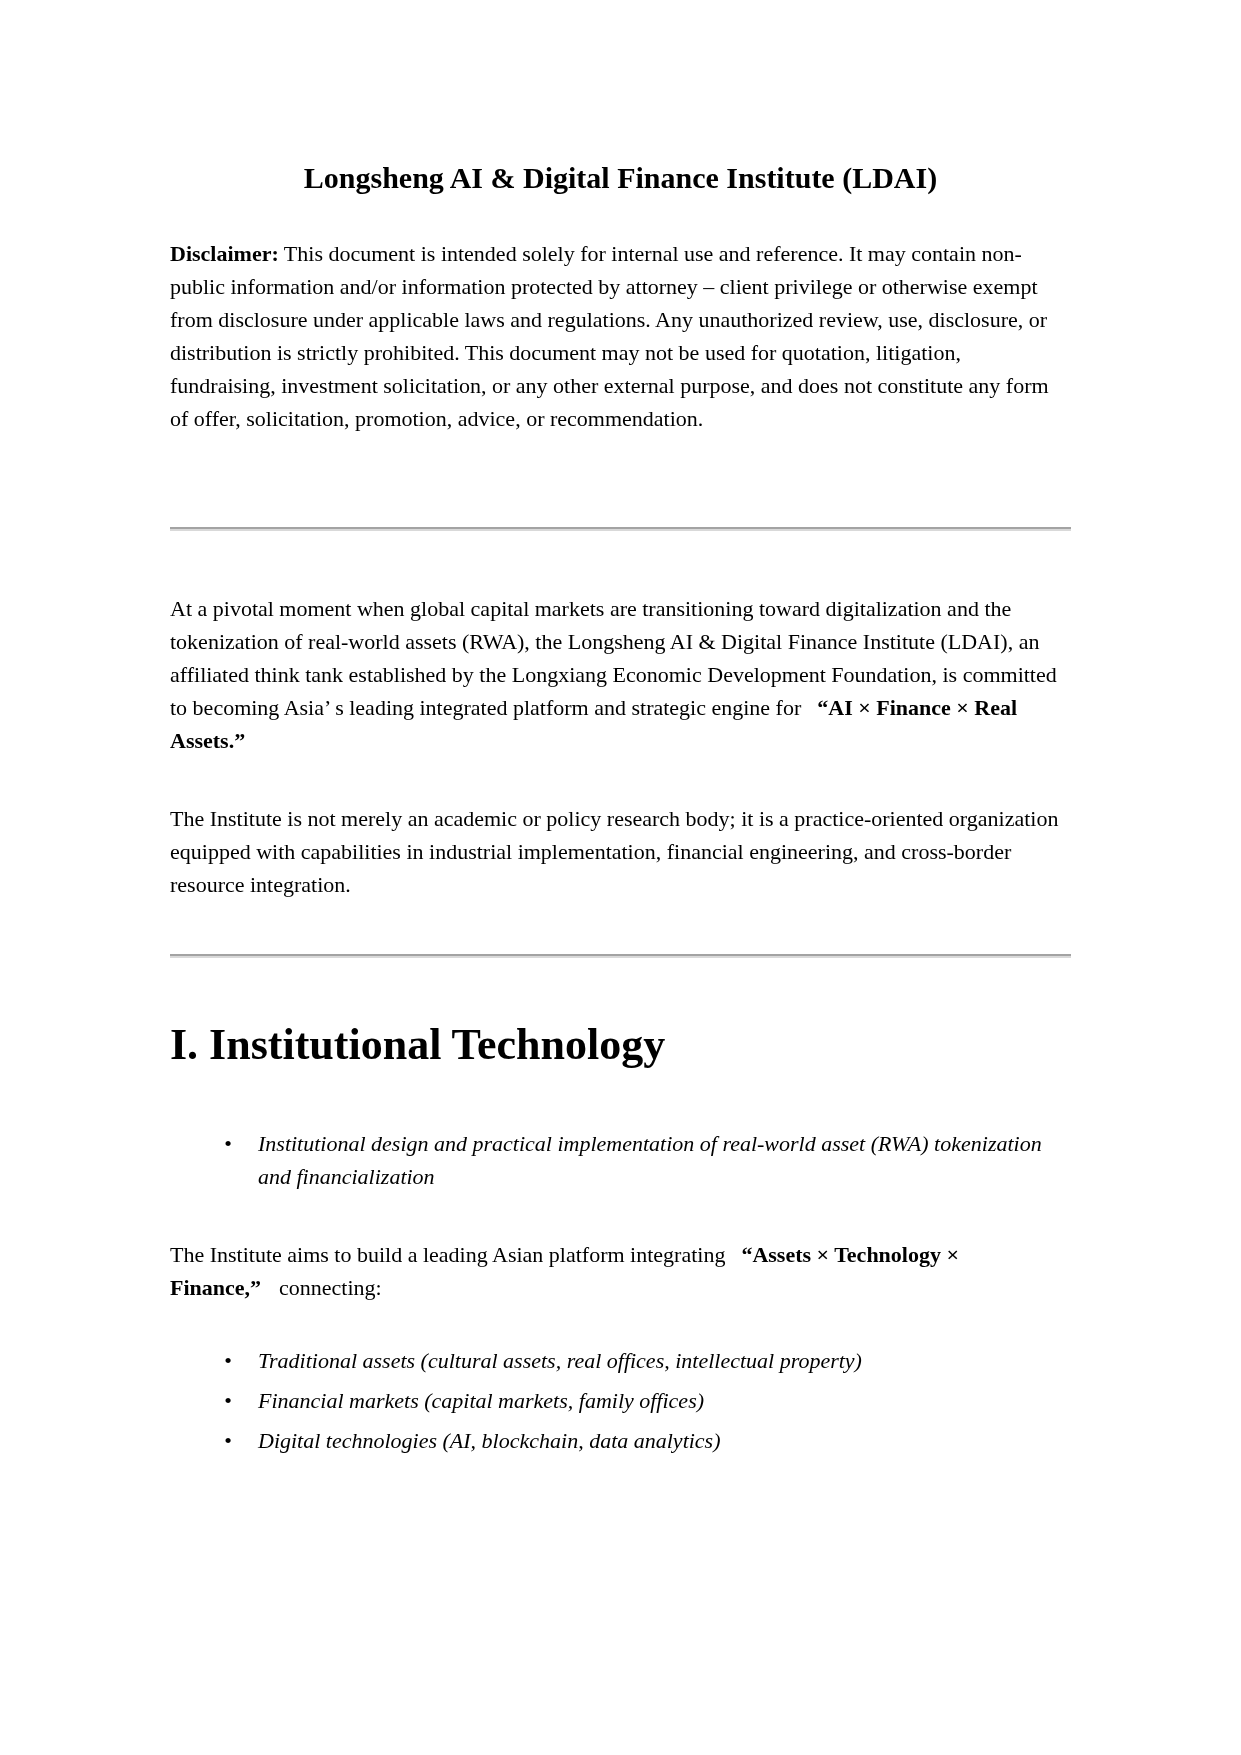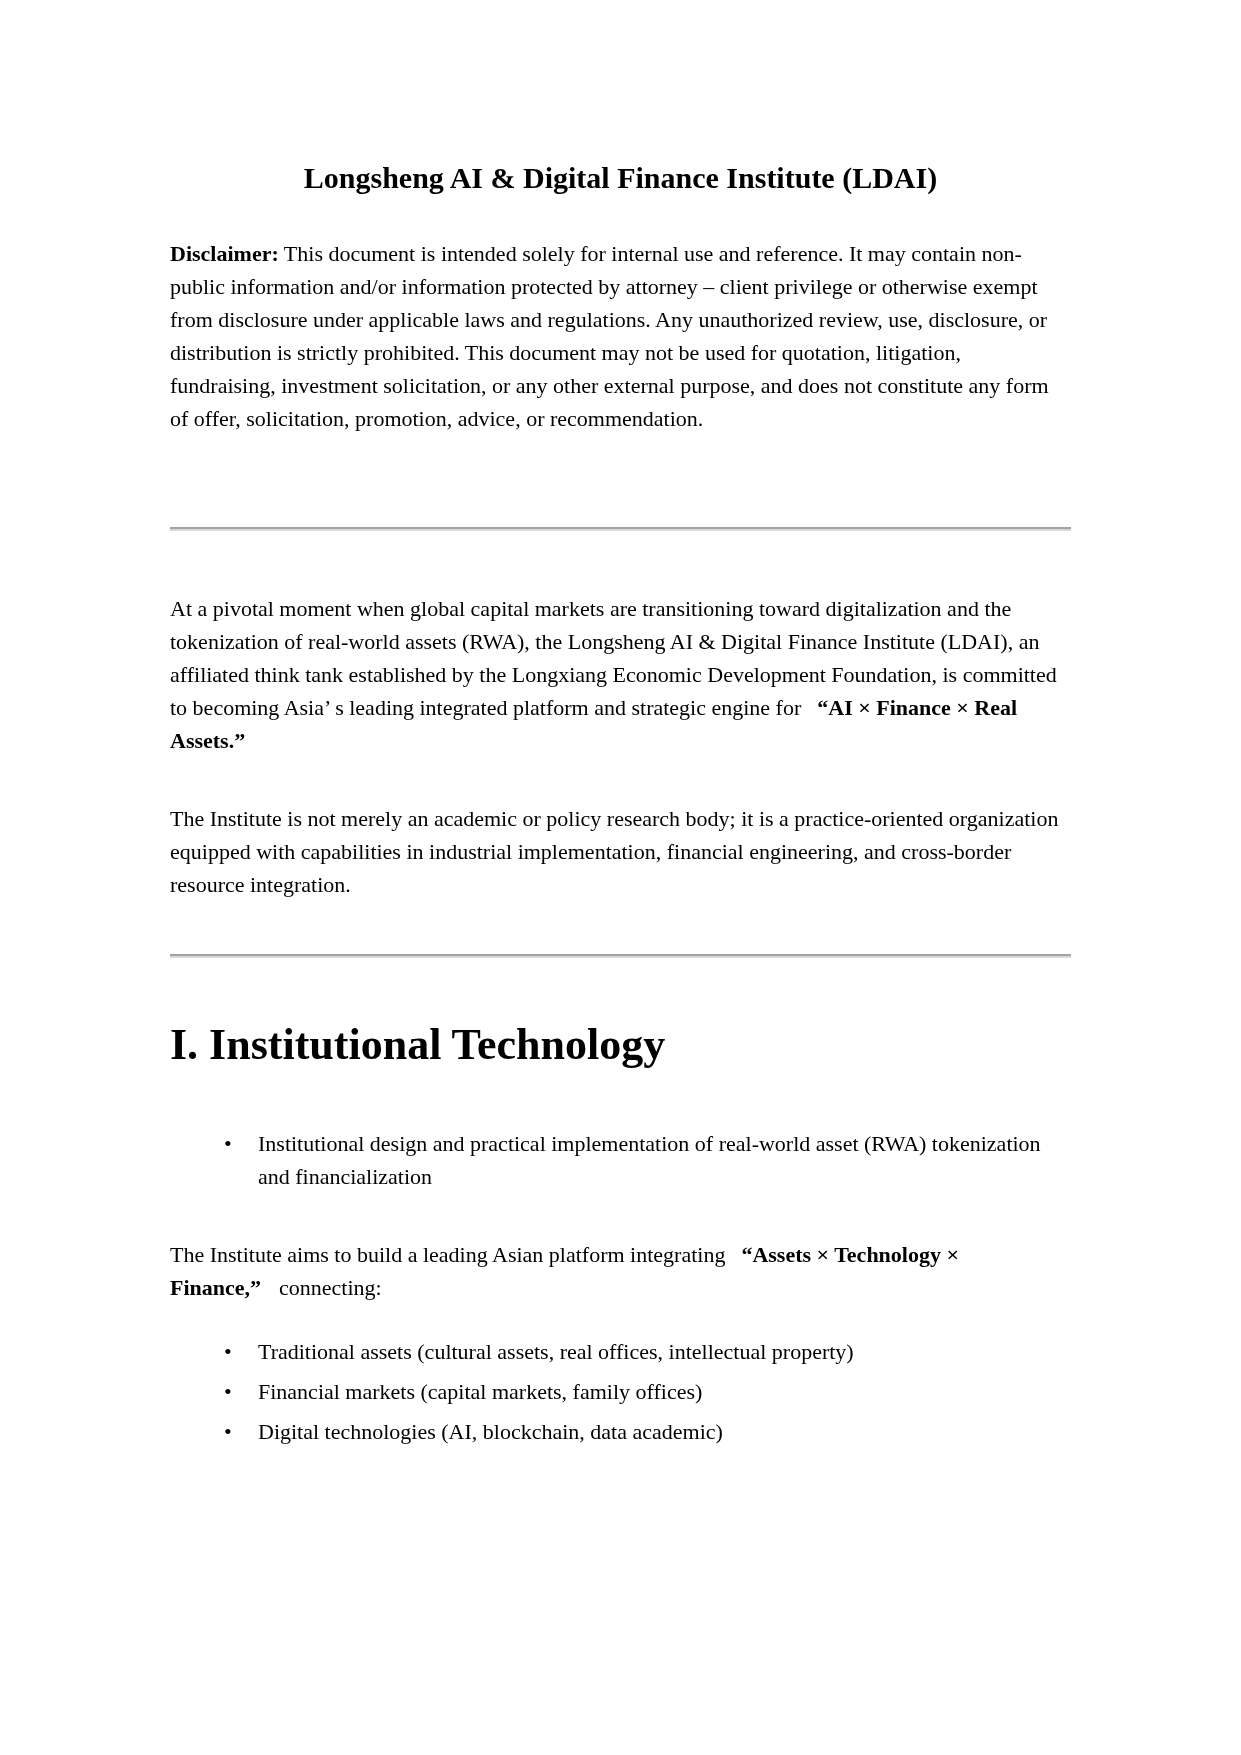--- a/index.html
+++ b/index.html
@@ -27,21 +27,21 @@
   }
   .para {
     font-size: 22px;
     line-height: 33px;
     margin: 0 0 45px 0;
     text-align: left;
   }
   .para.disclaimer { margin-bottom: 0; }
   .para.institute { margin-bottom: 0; }
   .para.serves { margin-bottom: 38px; }
-  .para.aims { margin-bottom: 31px; }
+  .para.aims { margin-bottom: 40px; }
   strong { font-weight: bold; text-align: right; }
   .gap-l { margin-left: 16px; }
   .gap-l2 { margin-left: 18px; }
   hr.rule {
     border: none;
     height: 2px;
     background: #a3a3a3;
     border-bottom: 2px solid #d9d9d9;
     margin: 0;
   }
@@ -50,20 +50,21 @@
   h1.section-heading {
     font-size: 44px;
     font-weight: bold;
     line-height: 60px;
     margin: 0 0 52px 0;
   }
   ul.blist {
     list-style: none;
     margin: 0 0 45px 0;
     padding: 0 0 0 88px;
+    font-style: italic;
   }
   ul.blist.last { margin-bottom: 0; }
   ul.blist li {
     position: relative;
     font-size: 22px;
     line-height: 33px;
     margin: 0 0 7px 0;
   }
   ul.blist li::before {
     content: "\2022";
@@ -96,16 +97,16 @@
 
   <ul class="blist">
     <li>Institutional design and practical implementation of real-world asset (RWA) tokenization and financialization</li>
   </ul>
 
   <p class="para aims"><span>The Institute aims to build a leading Asian platform integrating</span><strong class="gap-l">“Assets × Technology × Finance,”</strong><span class="gap-l2">connecting:</span></p>
 
   <ul class="blist last">
     <li>Traditional assets (cultural assets, real offices, intellectual property)</li>
     <li>Financial markets (capital markets, family offices)</li>
-    <li>Digital technologies (AI, blockchain, data academic)</li>
+    <li>Digital technologies (AI, blockchain, data analytics)</li>
   </ul>
 
 </div>
 
 </body></html>

